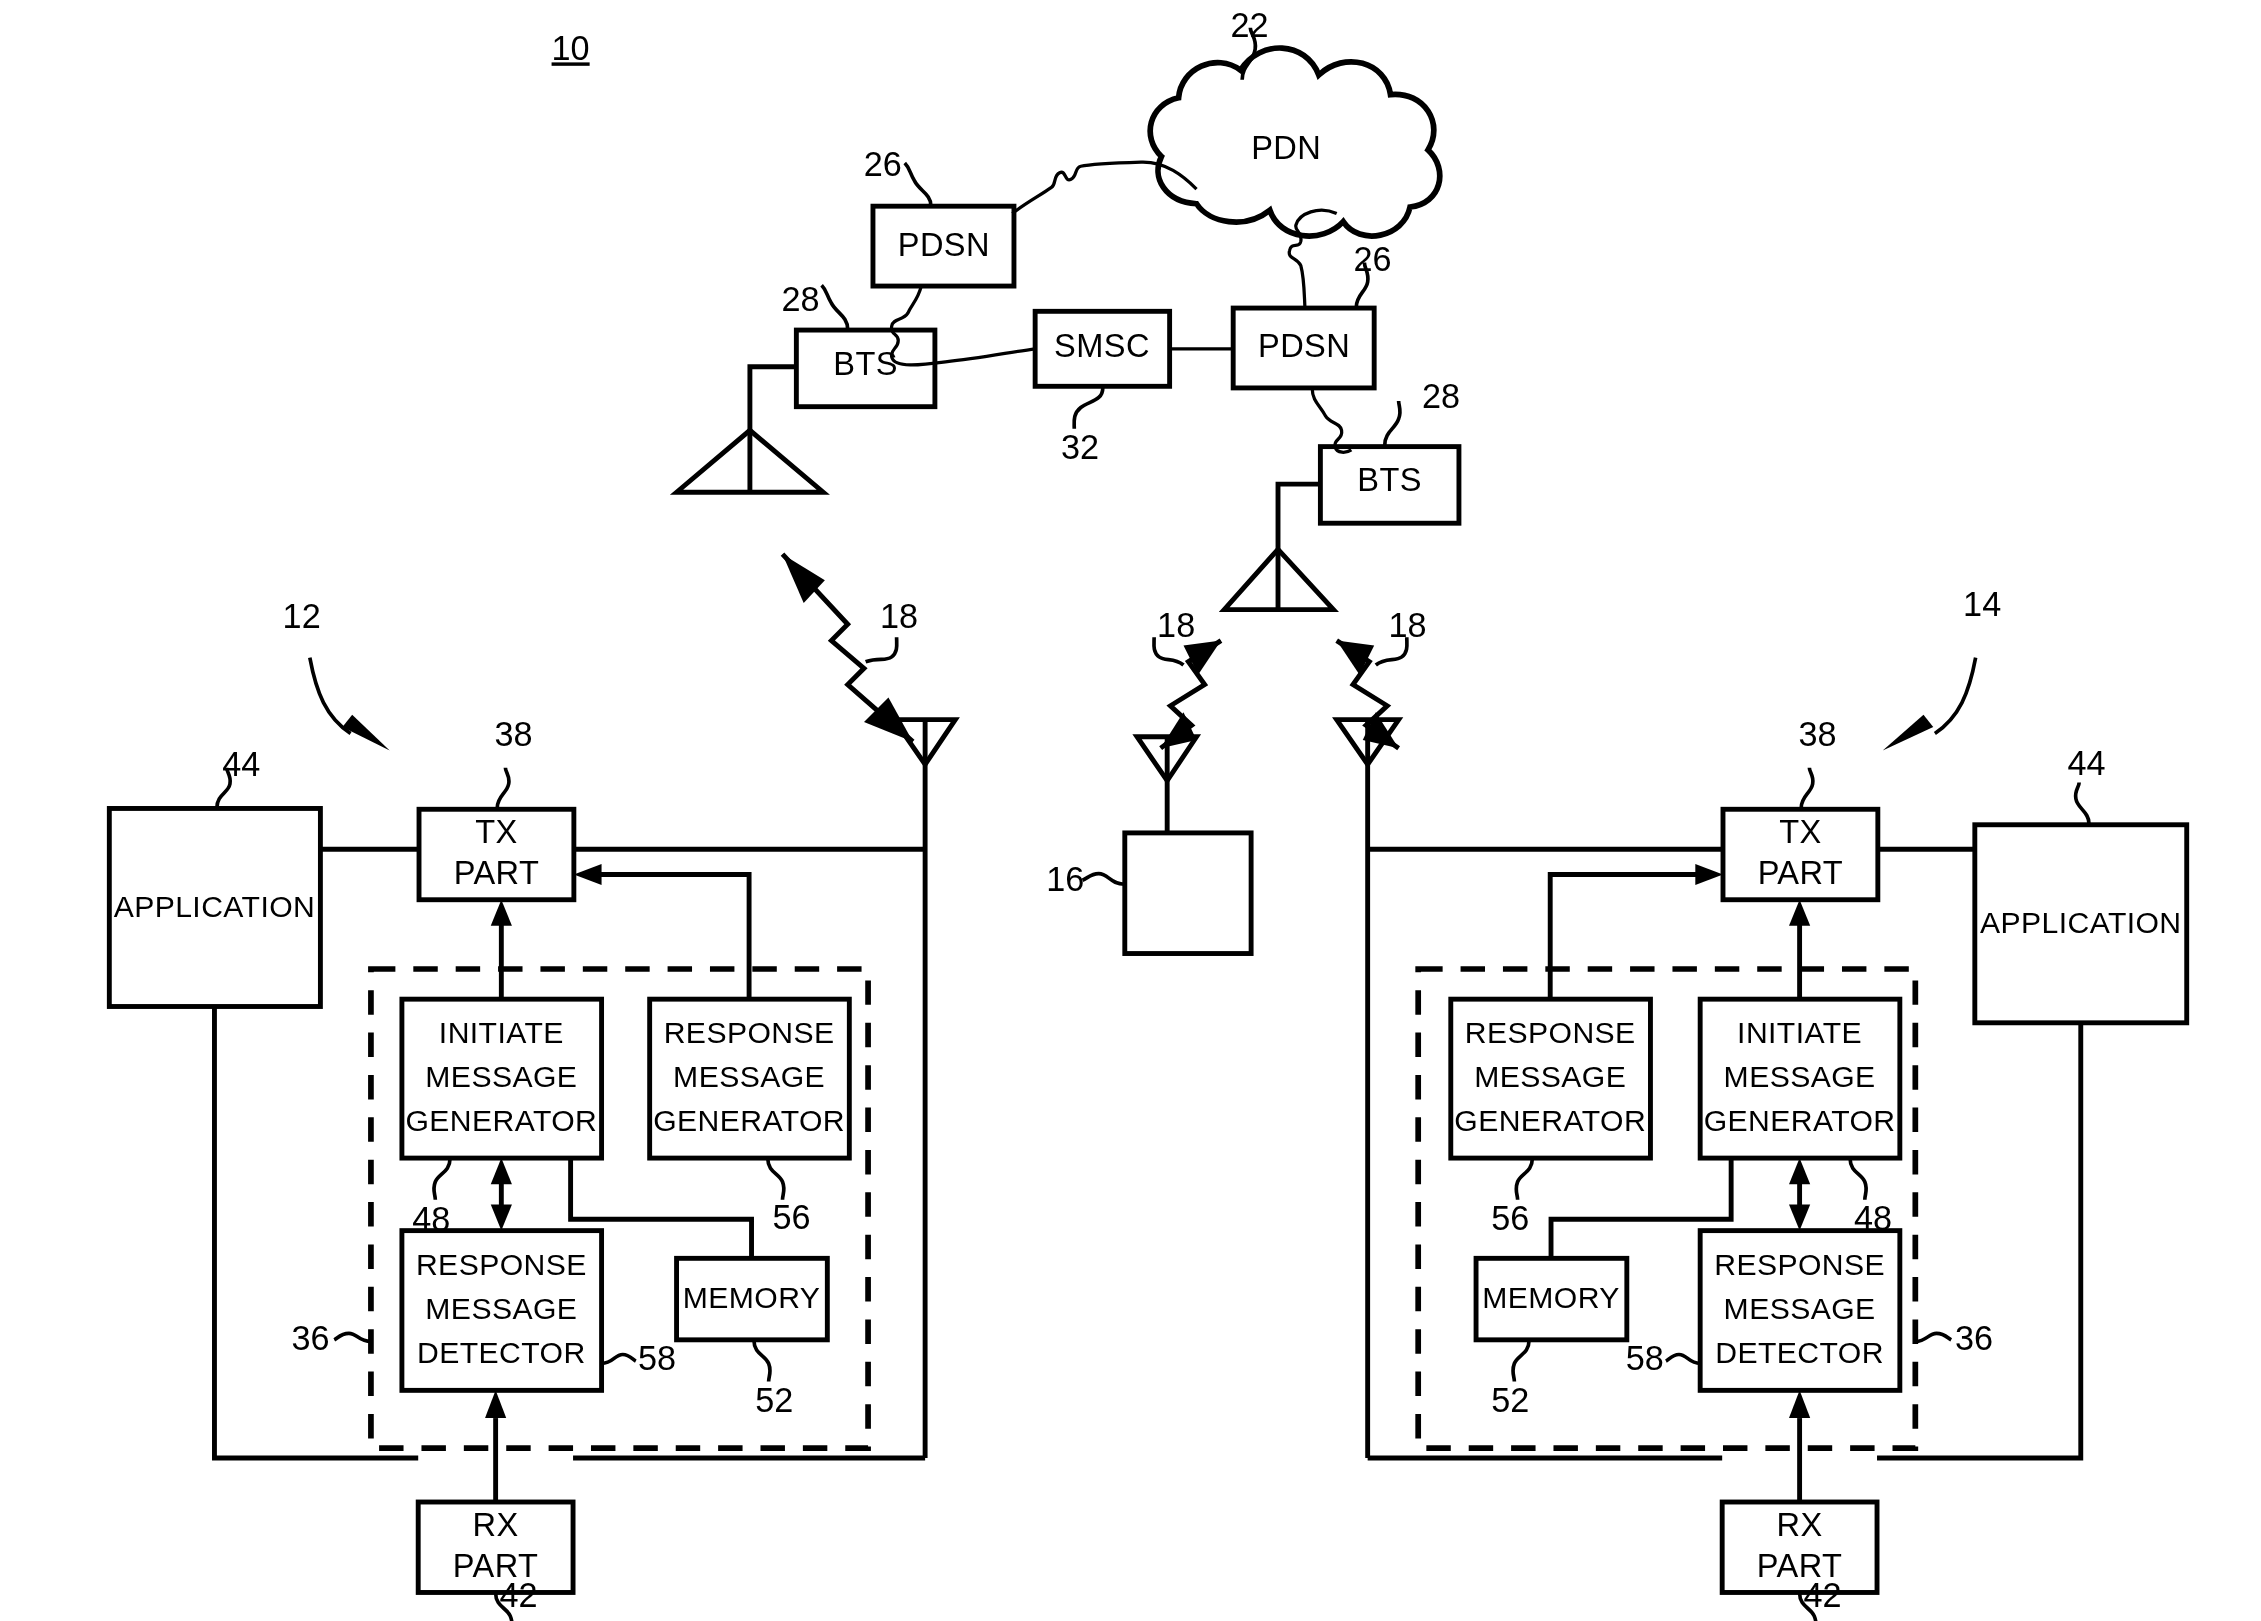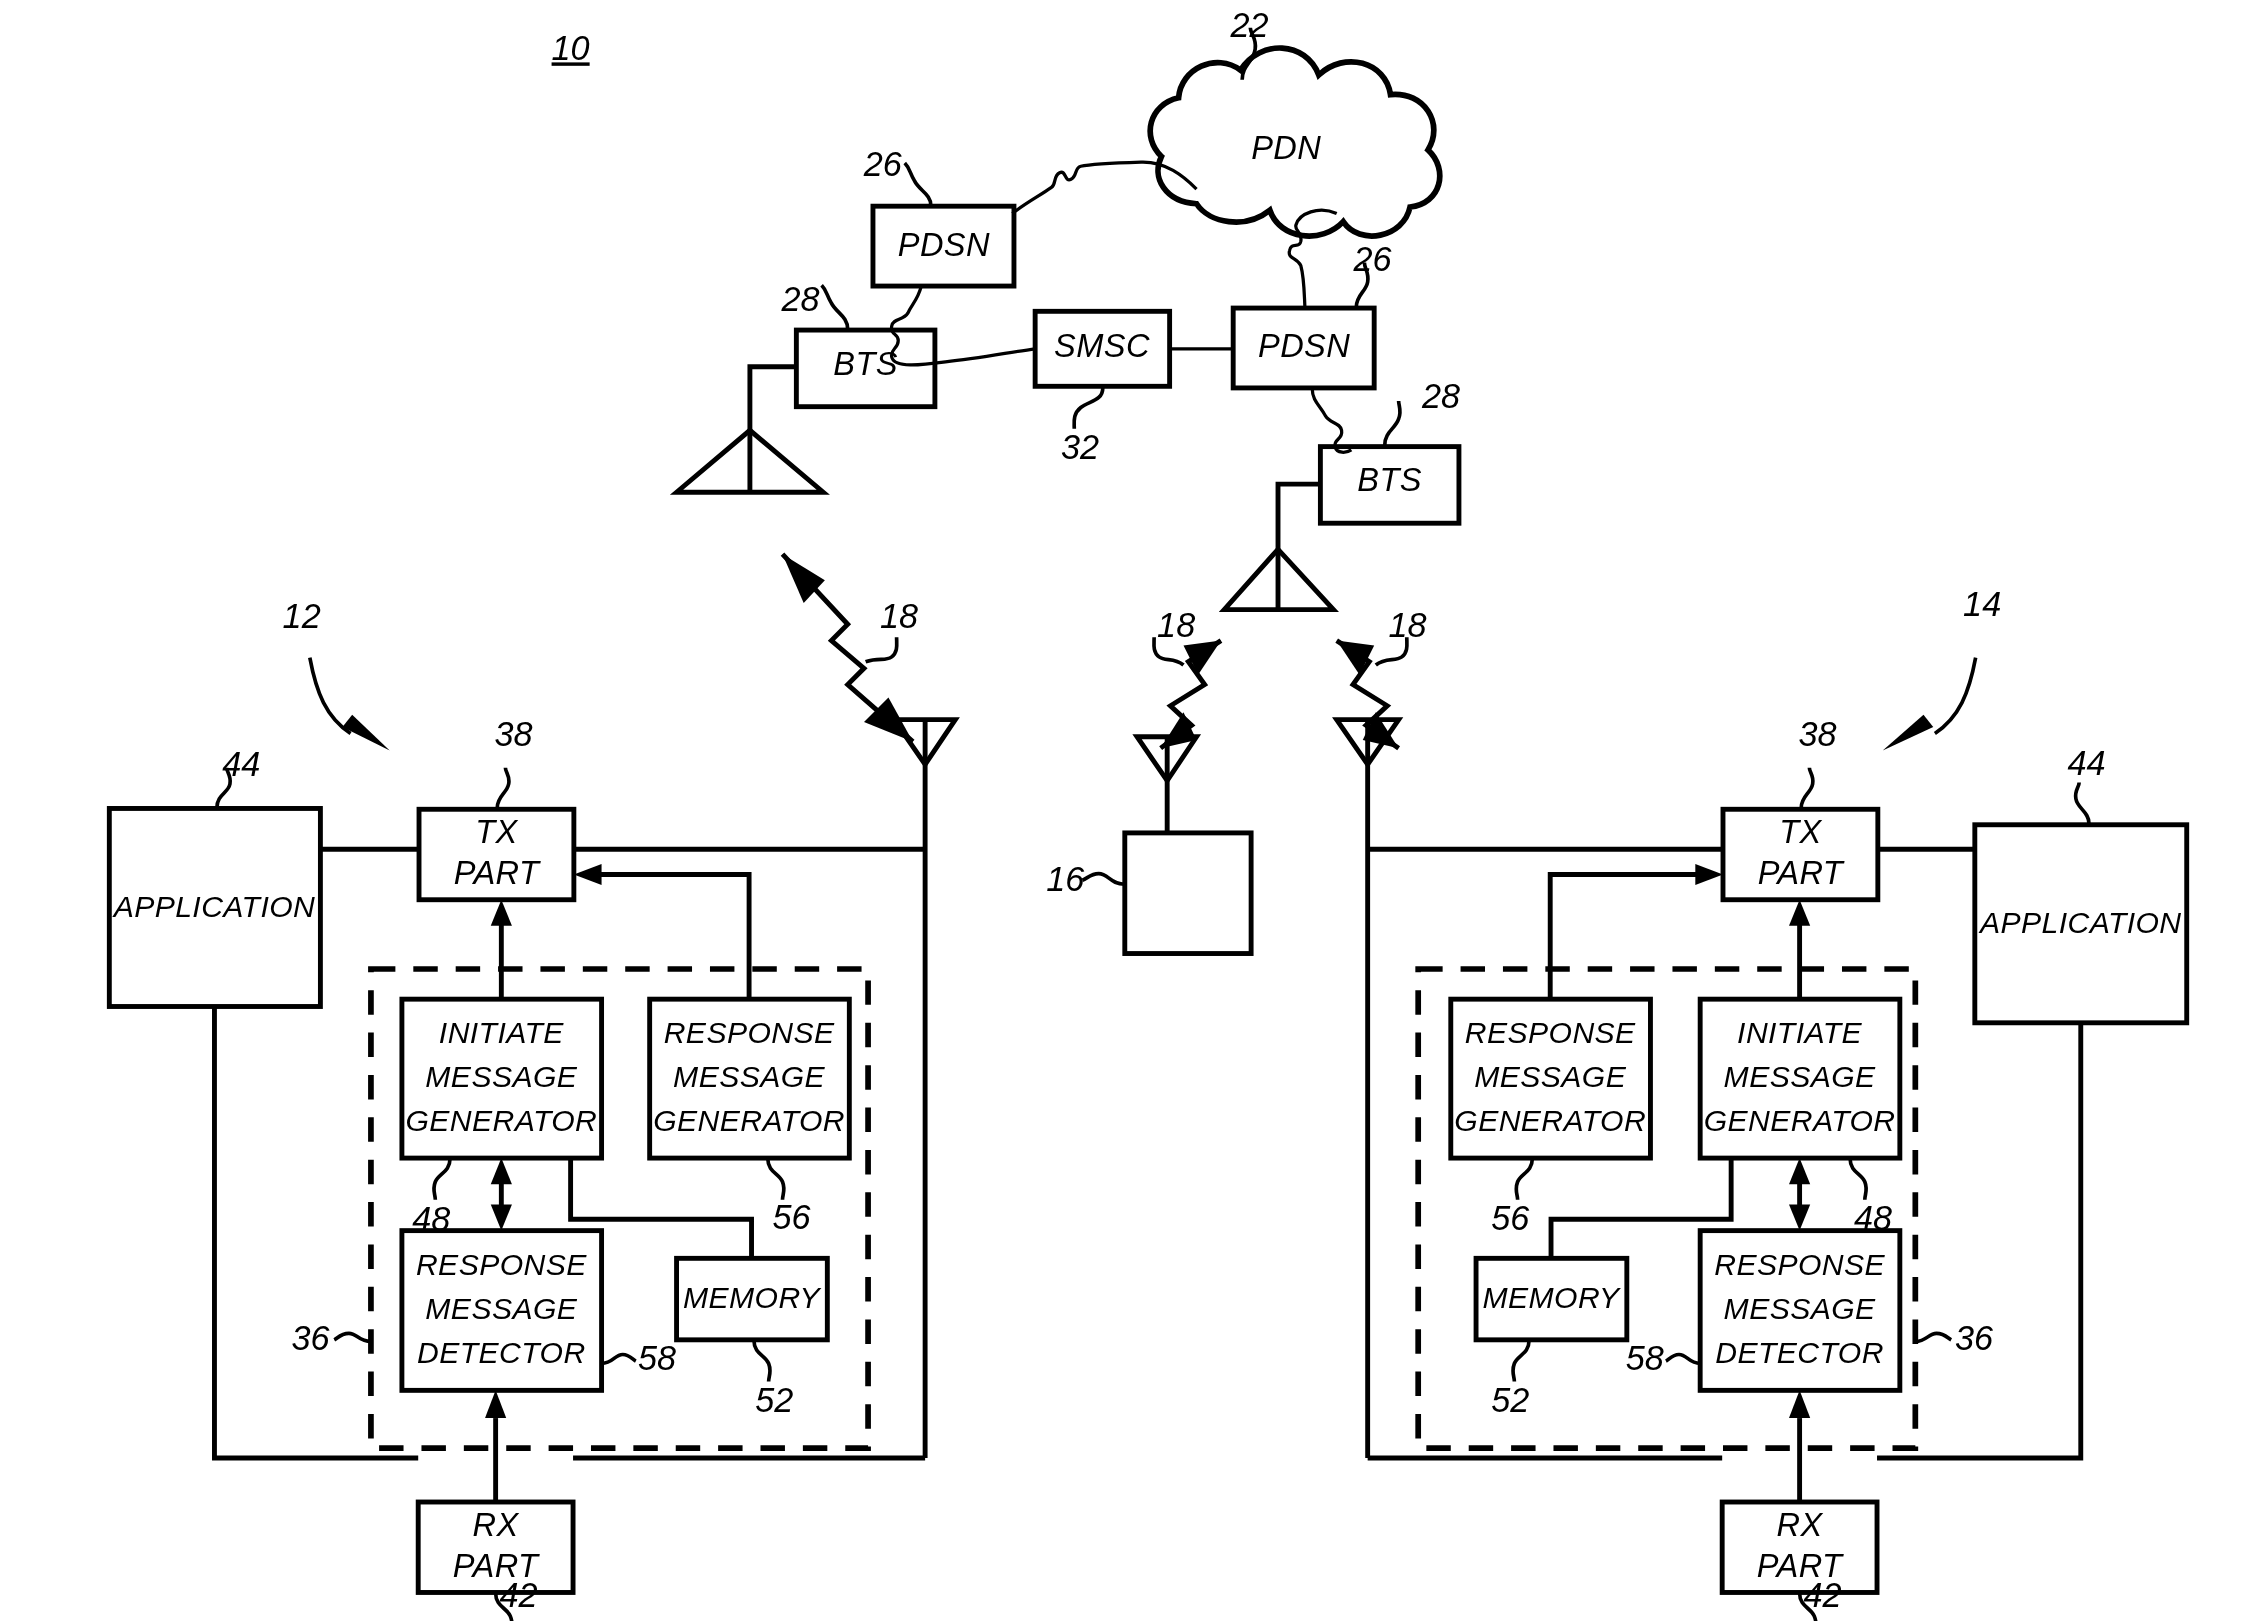--- a/index.html
+++ b/index.html
@@ -7,21 +7,20 @@
     padding: 0;
     background: #ffffff;
   }
   #root {
     position: relative;
     width: 2261px;
     height: 1621px;
     background: #ffffff;
     font-family: "Liberation Sans", sans-serif;
     overflow: hidden;
-    font-style: italic;
   }
   svg.layer {
     position: absolute;
     left: 0;
     top: 0;
     width: 2261px;
     height: 1621px;
   }
   .boxlabel {
     font-family: "Liberation Sans", sans-serif;

